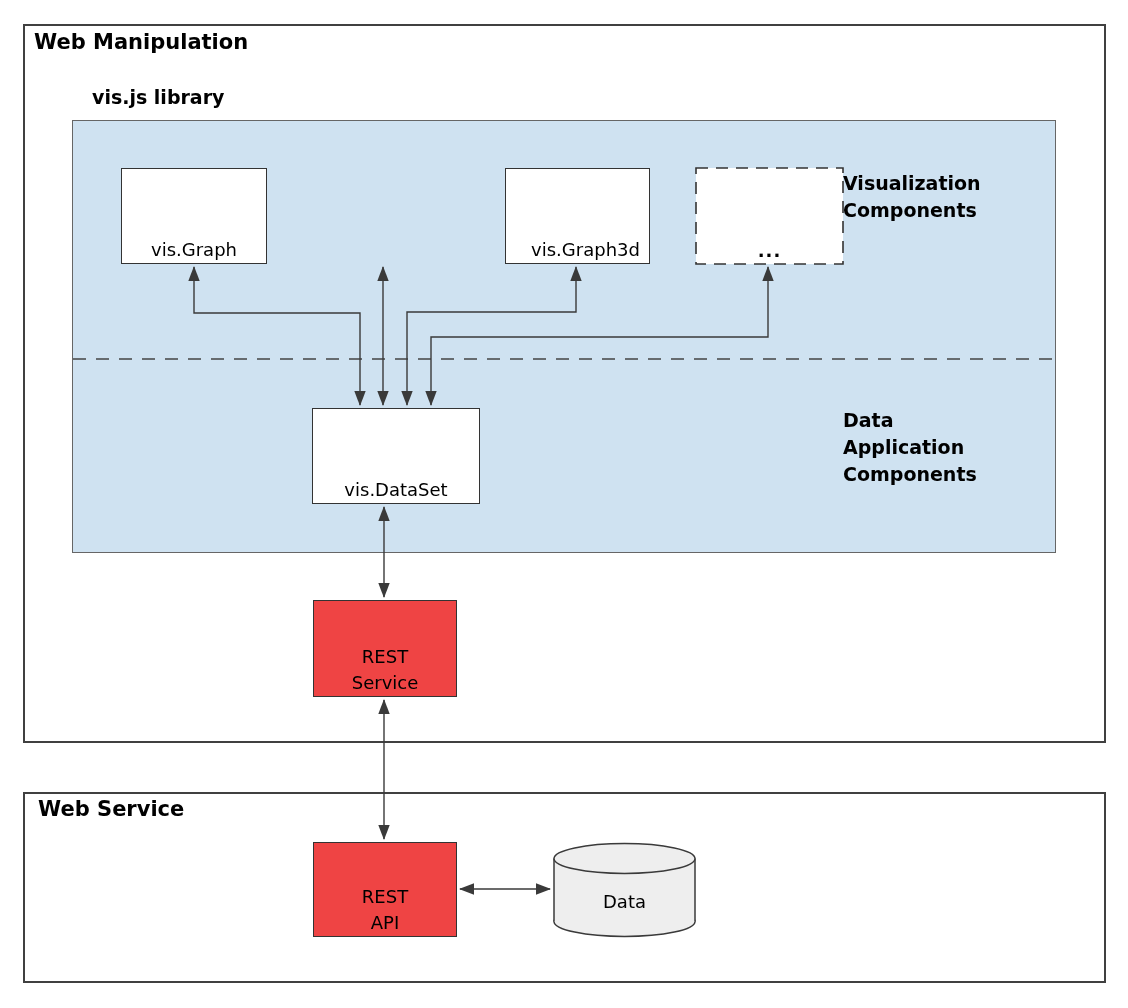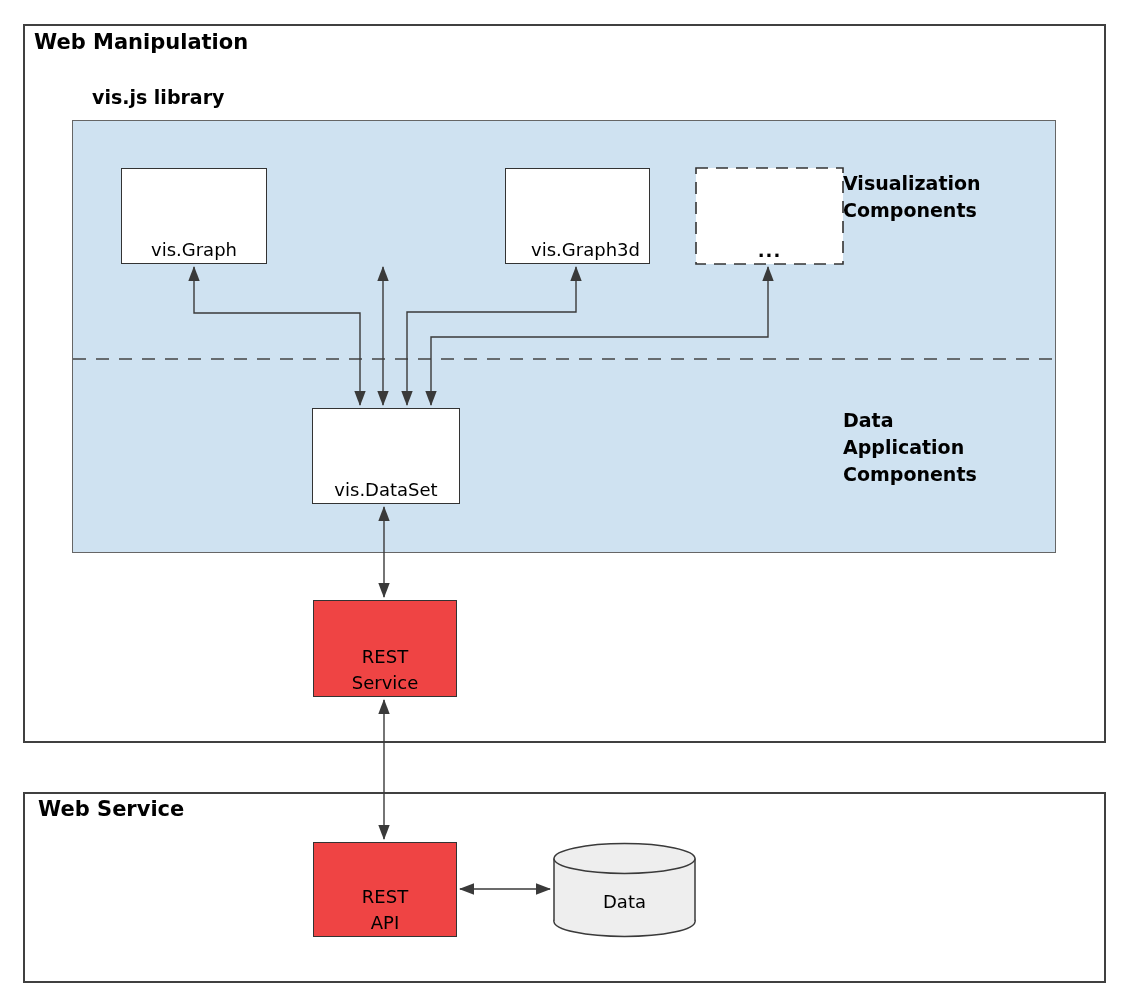--- a/index.html
+++ b/index.html
@@ -134,21 +134,21 @@
   <div class="group-label" style="left:843px; top:170px;">
     <div>Visualization</div>
     <div>Components</div>
   </div>
   <div class="group-label" style="left:843px; top:407px;">
     <div>Data</div>
     <div>Application</div>
     <div>Components</div>
   </div>
 
-  <div class="node" style="left:312px; top:408px; width:148px; height:96px;">
+  <div class="node" style="left:312px; top:408px; width:168px; height:96px;">
     <span>vis.DataSet</span>
   </div>
 
   <div class="node gray" style="left:313px; top:600px; width:144px; height:97px;">
     <span>
       <span style="display:block">REST</span>
       <span style="display:block">Service</span>
     </span>
   </div>
 

